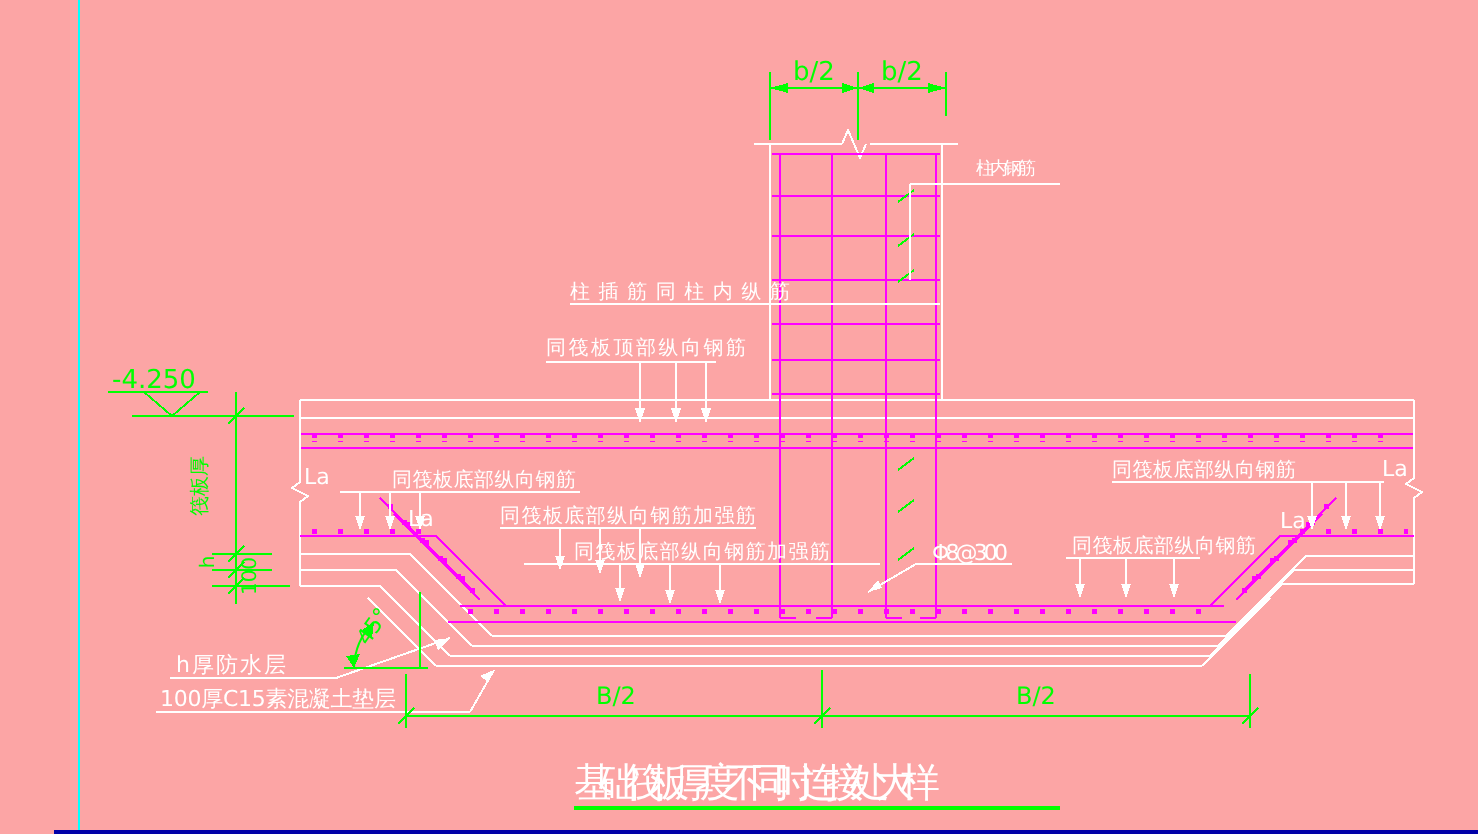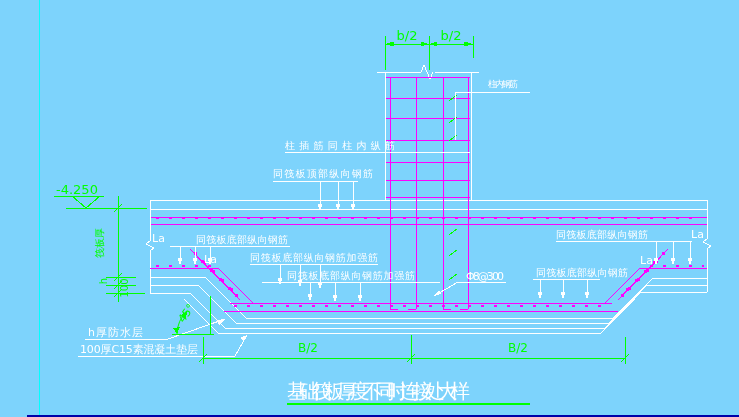--- a/index.html
+++ b/index.html
@@ -1,16 +1,16 @@
 <!DOCTYPE html>
 <html><head>
 <meta charset="utf-8">
 <style>
   html,body{margin:0;padding:0;background:#000;}
-  .stage{position:relative;width:739px;height:417px;background:#7dd3fc;overflow:hidden;}
+  .stage{position:relative;width:739px;height:417px;background:#fca5a5;overflow:hidden;}
   svg{display:block;}
   text{font-family:"DejaVu Sans","Liberation Sans",sans-serif;}
   .t-w{fill:#ffffff;}
   .t-g{fill:#00ff00;}
   .ln-w{stroke:#ffffff;stroke-width:1;fill:none;}
   .ln-m{stroke:#ff00ff;stroke-width:1;fill:none;}
   .ln-g{stroke:#00ff00;stroke-width:1;fill:none;}
   .ln-c{stroke:#00ffff;stroke-width:1;fill:none;}
   .ln-b{stroke:#0000a8;stroke-width:2;fill:none;}
   .ar-w{fill:#ffffff;stroke:none;}

